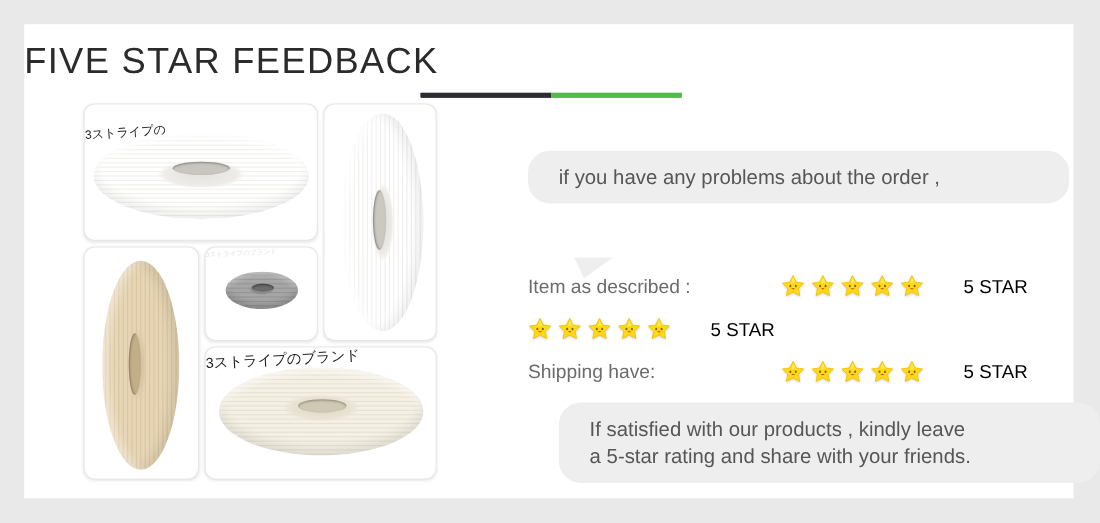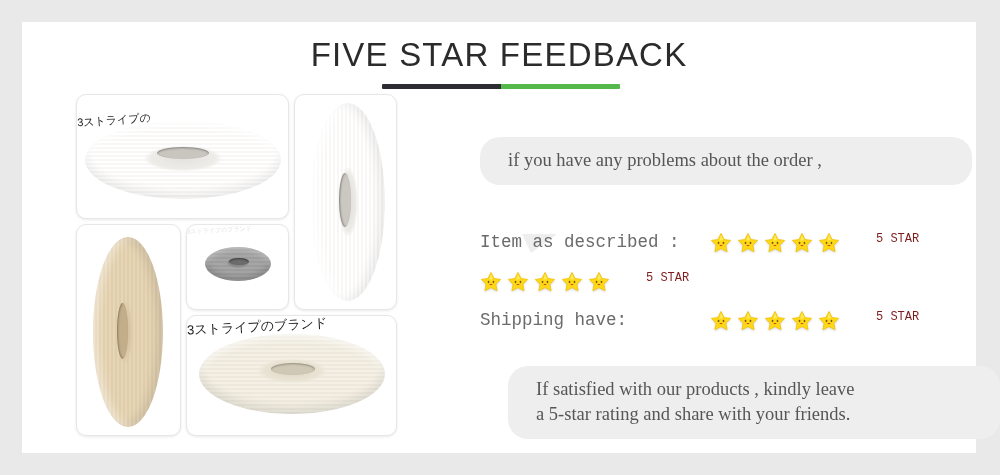--- a/index.html
+++ b/index.html
@@ -29,21 +29,20 @@
     height: 431px;
     background: #ffffff;
   }
 
   
   .heading {
     position: absolute;
     left: 0;
     top: 14px;
     width: 954px;
-    text-align: center;
     font-size: 33px;
     letter-spacing: 1.2px;
     color: #2b2b2b;
     font-weight: 400;
     white-space: nowrap;
   }
   .rule {
     position: absolute;
     top: 62px;
     left: 360px;
@@ -163,21 +162,20 @@
   .bubble {
     position: absolute;
     background: #eeeeee;
     border-radius: 20px;
     color: #565656;
     font-size: 18.5px;
     line-height: 25px;
     padding: 11px 16px 12px 28px;
     box-sizing: border-box;
     white-space: nowrap;
-    font-family: Liberation Serif, serif;
   }
   .bubble .l2 { display: block; }
   .bubble-top  { left: 6px; top: 23px; width: 492px; }
   .bubble-bot  { left: 6px; top: 252px; width: 492px; margin-left: 28px; }
 
   .tail {
     position: absolute;
     left: 42px;
     top: 97px;
     width: 0; height: 0;
@@ -190,39 +188,38 @@
   .ratings {
     position: absolute;
     left: 6px;
     top: 118px;
     width: 492px;
   }
   .rating-row {
     position: relative;
     height: 39px;
     display: flex;
-    align-items: flex-start;
-    font-family: Liberation Mono, monospace;
+    align-items: flex-end;
   }
   .rating-label {
     width: 230px;
     font-size: 17.5px;
     color: #6b6b6b;
     white-space: nowrap;
   }
   .stars {
     width: 140px;
     display: flex;
     gap: 5px;
     align-items: center;
   }
   .star-svg { display: block; filter: drop-shadow(0 1px 1px rgba(0,0,0,0.16)); }
   .rating-value {
-    font-size: 12px;
-    color: #7f1d1d;
+    font-size: 17px;
+    color: #000000;
     white-space: nowrap;
     padding-left: 26px;
   }
 </style>
 </head>
 <body>
 
 <div id="screen">
   <div class="card">
 

